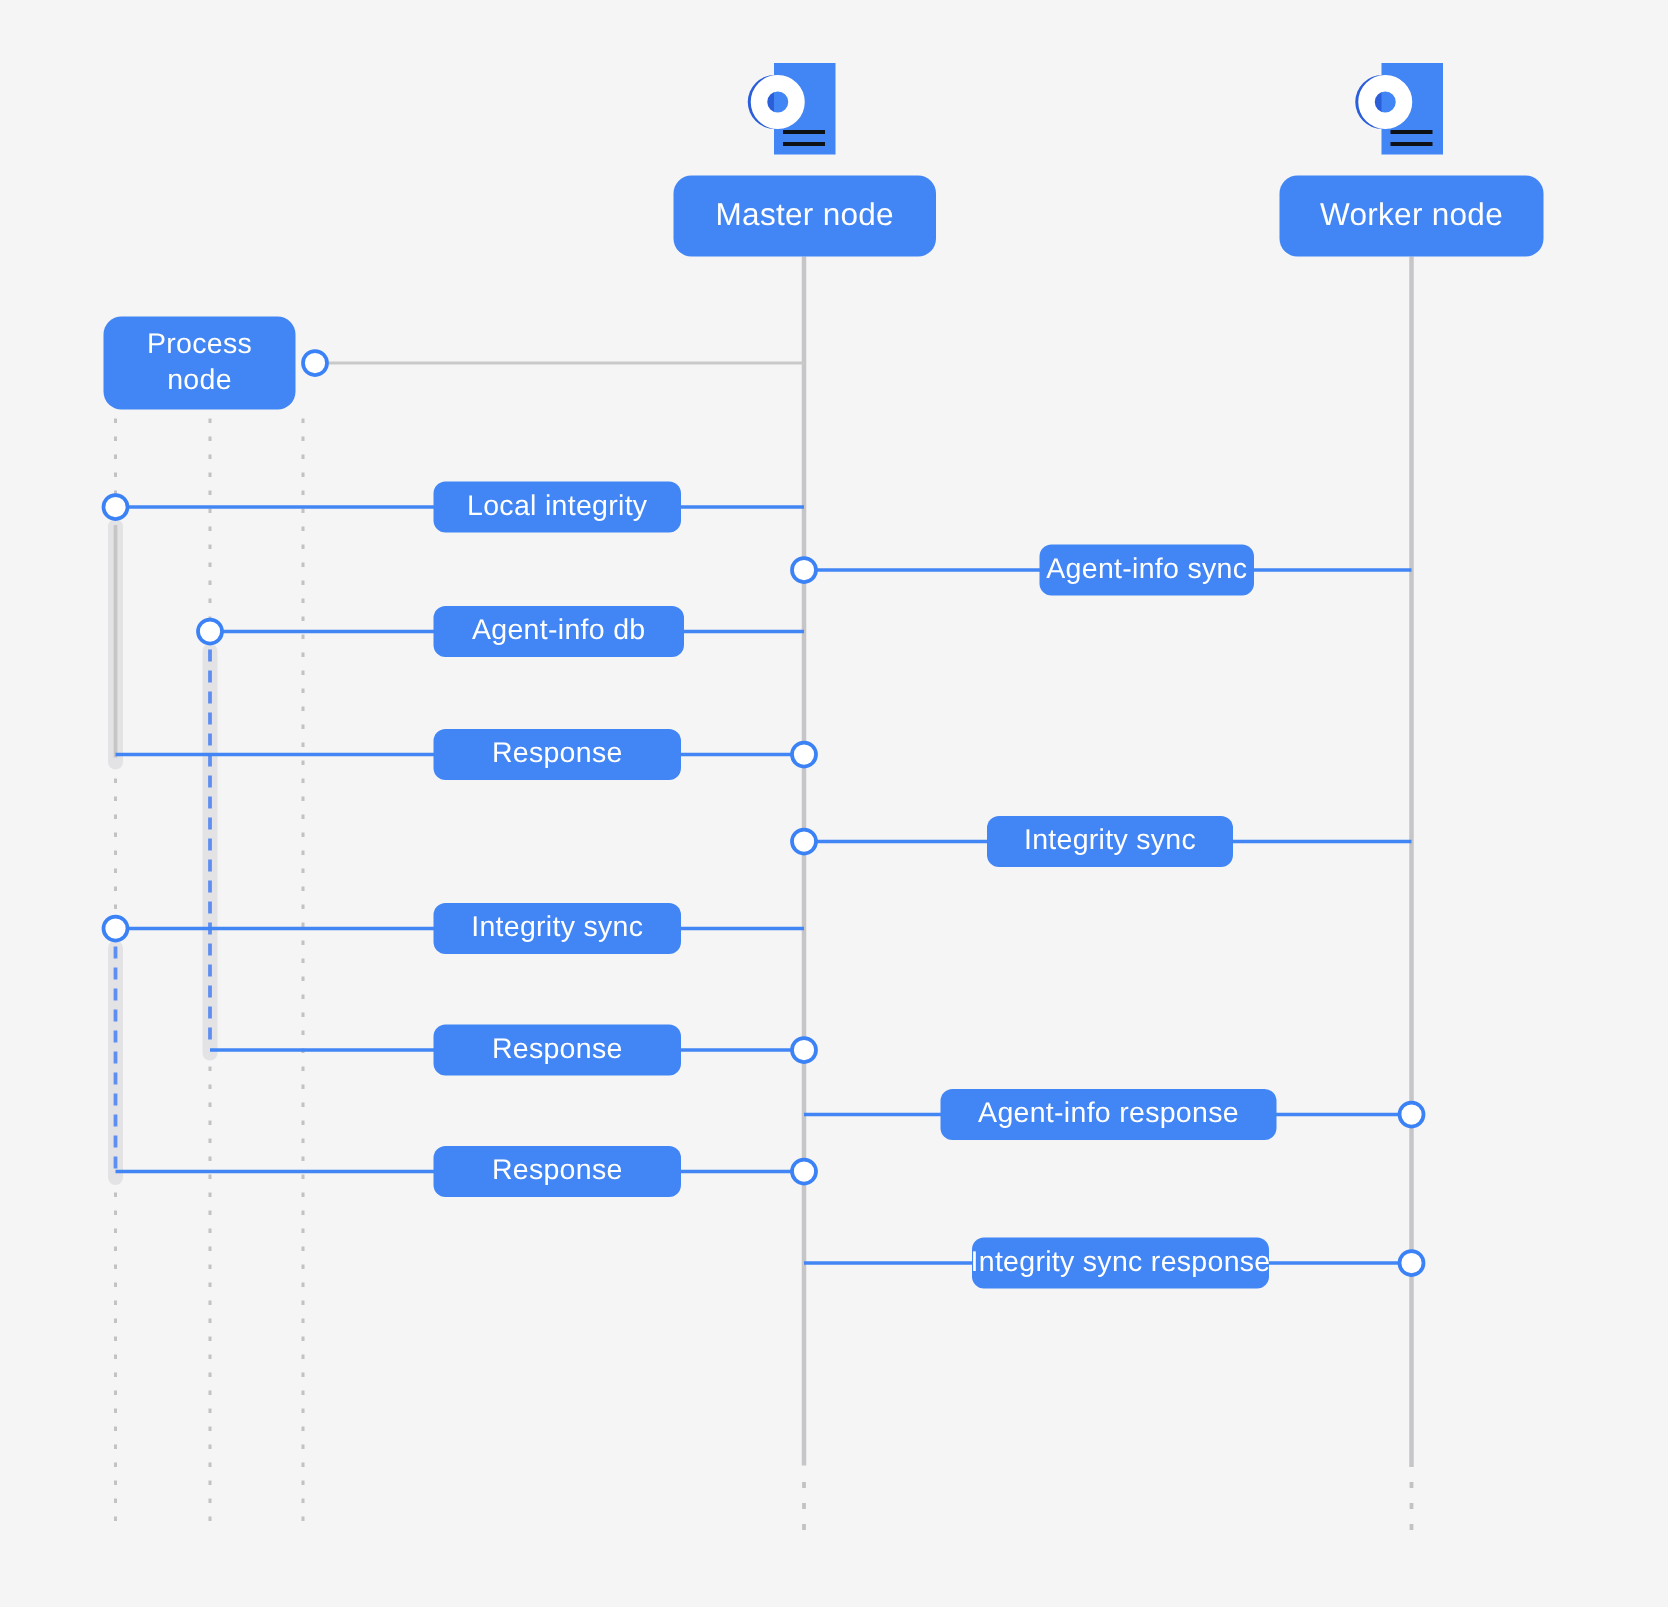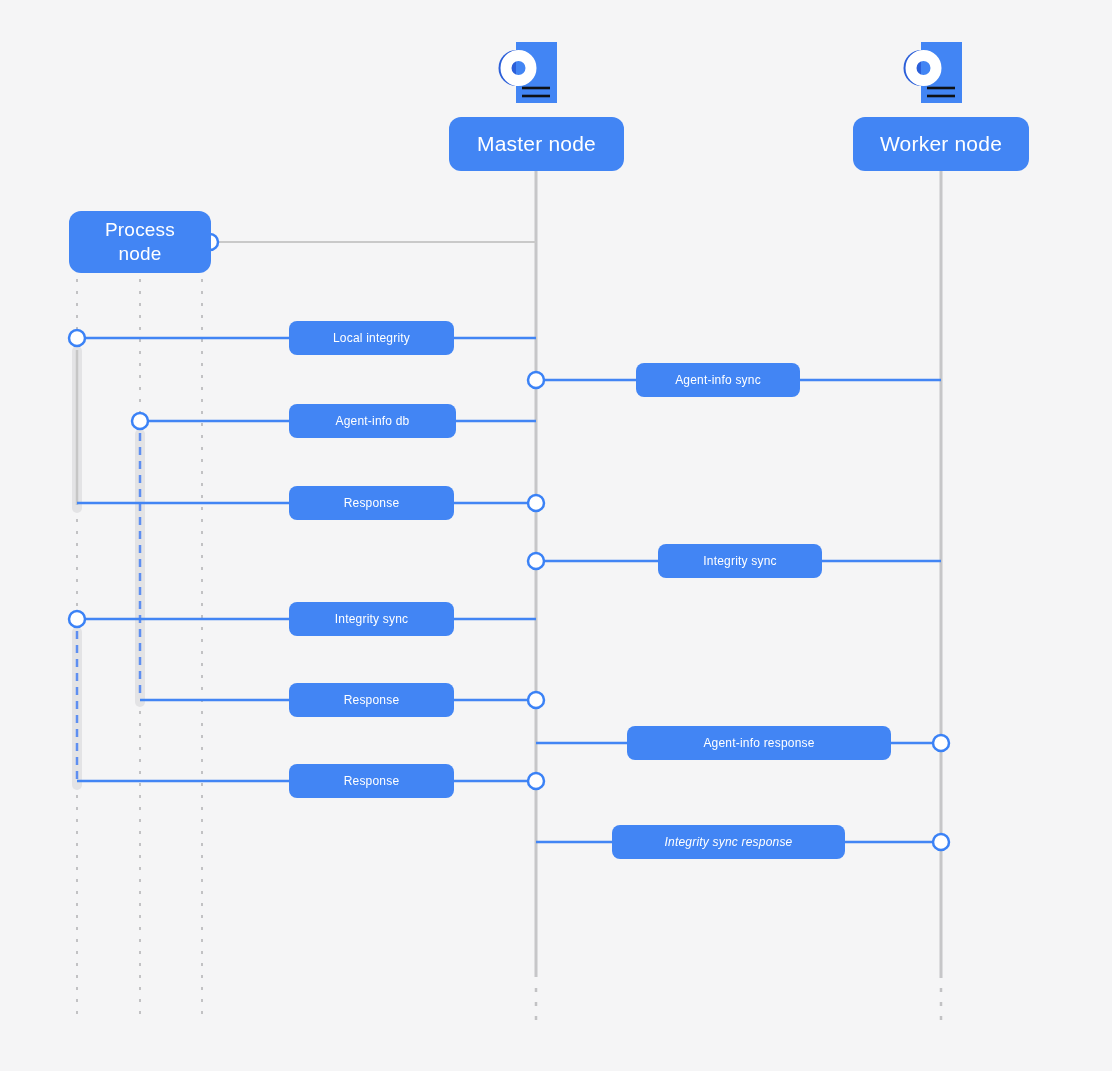--- a/index.html
+++ b/index.html
@@ -10,34 +10,34 @@
     font-family:"Liberation Sans", sans-serif;
     position:relative;overflow:hidden;
   }
   .stage{position:absolute;inset:0;}
   #svg-layer{position:absolute;left:0;top:0;width:1112px;height:1071px;}
   .pill{
     position:absolute;
     background:#4285f4;color:#ffffff;
     display:flex;align-items:center;justify-content:center;
     border-radius:8px;height:34px;
-    font-size:12px;letter-spacing:.2px;
+    font-size:19px;letter-spacing:.2px;
     box-sizing:border-box;white-space:nowrap;
   }
   .node-pill{
     position:absolute;top:117px;height:54px;
     background:#4285f4;color:#ffffff;
     display:flex;align-items:center;justify-content:center;
     border-radius:12px;font-size:21px;letter-spacing:.2px;
     box-sizing:border-box;
   }
   #master-pill{left:449px;width:175px;}
   #worker-pill{left:853px;width:176px;}
   .pp-box{
-    position:absolute;left:69px;top:211px;width:142px;height:62px;
+    position:absolute;left:69px;top:211px;width:128px;height:62px;
     background:#4285f4;color:#ffffff;border-radius:12px;
     display:flex;flex-direction:column;align-items:center;justify-content:center;
     font-size:19px;line-height:24px;letter-spacing:.2px;
   }
   .doc-icon{position:absolute;top:38px;width:64px;height:66px;}
   #master-icon{left:494px;}
   #worker-icon{left:899px;}
 </style>
 </head>
 <body>
@@ -101,24 +101,24 @@
   <div class="node-pill" id="worker-pill">Worker node</div>
   <div class="node-pill" id="master-pill">Master node</div>
 
   <div class="pp-box">
     <span>Process</span>
     <span>node</span>
   </div>
 
   <div id="pill-layer">
       <div class="pill" style="left: 289px; top: 321px; width: 165px;">Local integrity</div>
-      <div class="pill" style="left: 636px; top: 363px; width: 164px;">Agent-info sync</div>
+      <div class="pill" style="left: 693px; top: 363px; width: 143px;">Agent-info sync</div>
       <div class="pill" style="left: 289px; top: 404px; width: 167px;">Agent-info db</div>
       <div class="pill" style="left: 289px; top: 486px; width: 165px;">Response</div>
       <div class="pill" style="left: 658px; top: 544px; width: 164px;">Integrity sync</div>
       <div class="pill" style="left: 289px; top: 602px; width: 165px;">Integrity sync</div>
       <div class="pill" style="left: 289px; top: 683px; width: 165px;">Response</div>
-      <div class="pill" style="left: 627px; top: 726px; width: 264px;">Agent-info response</div>
+      <div class="pill" style="left: 627px; top: 726px; width: 224px;">Agent-info response</div>
       <div class="pill" style="left: 289px; top: 764px; width: 165px;">Response</div>
-      <div class="pill" style="left: 612px; top: 825px; width: 233px; font-style: italic;">Integrity sync response</div>
+      <div class="pill" style="left: 648px; top: 825px; width: 198px;">Integrity sync response</div>
     </div>
 
 </div>
 
 </body></html>

